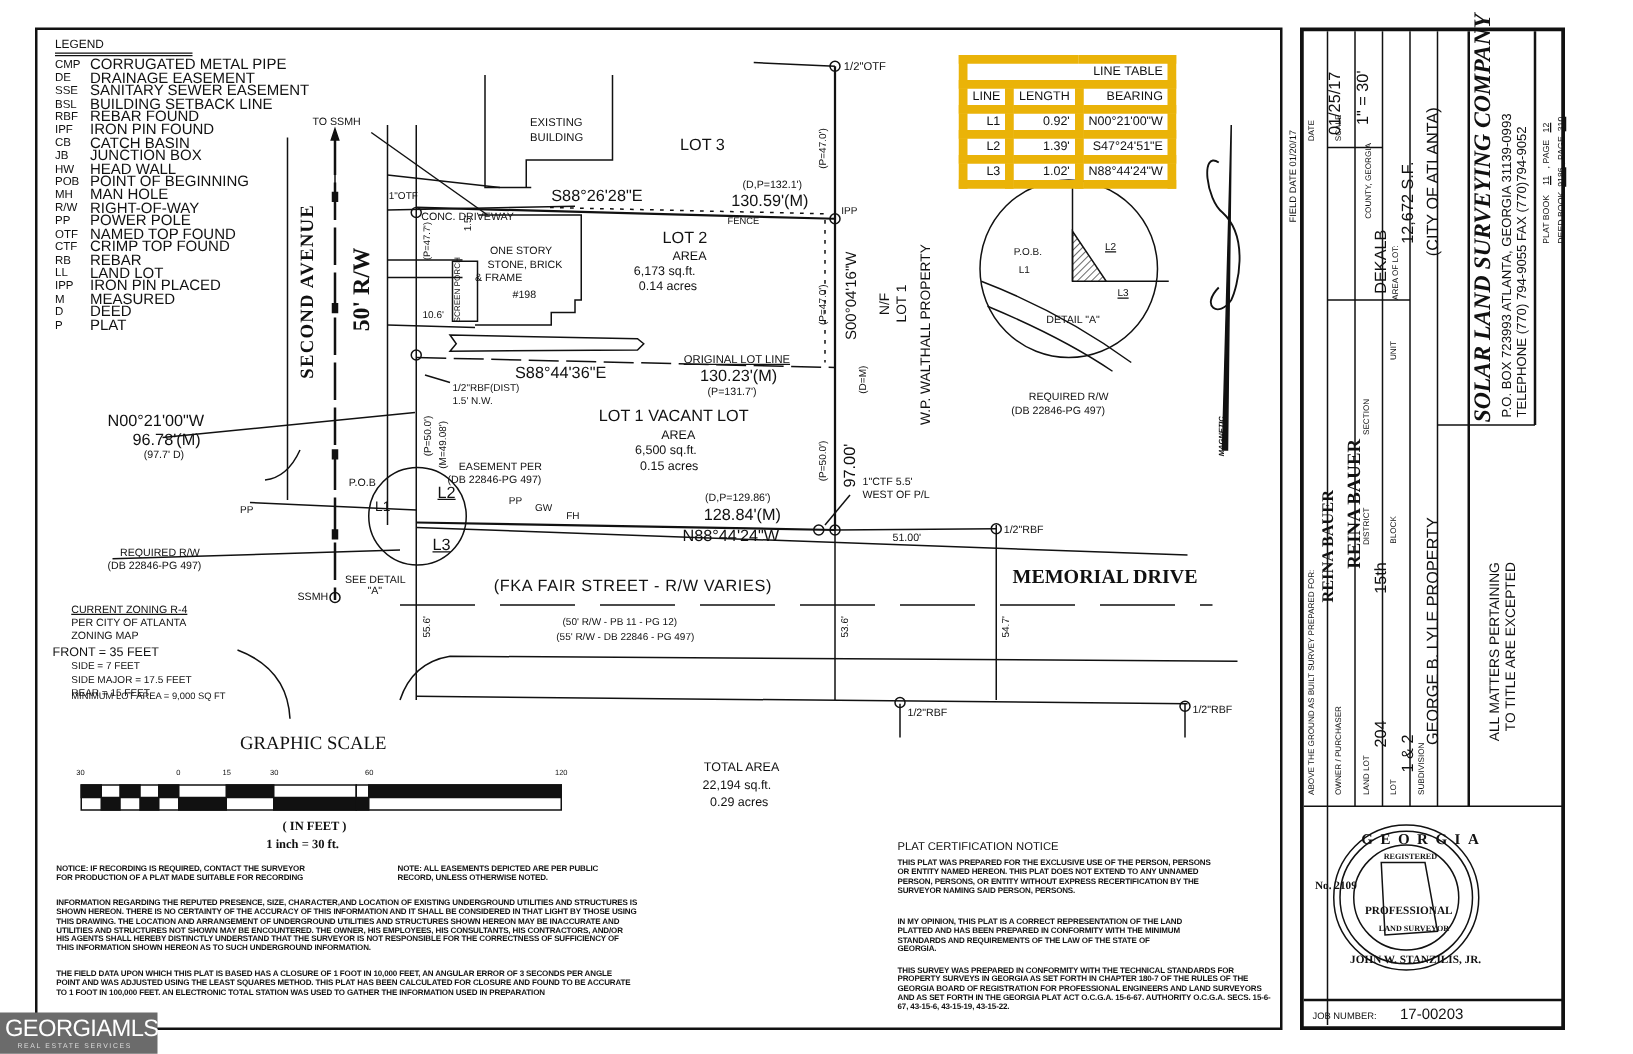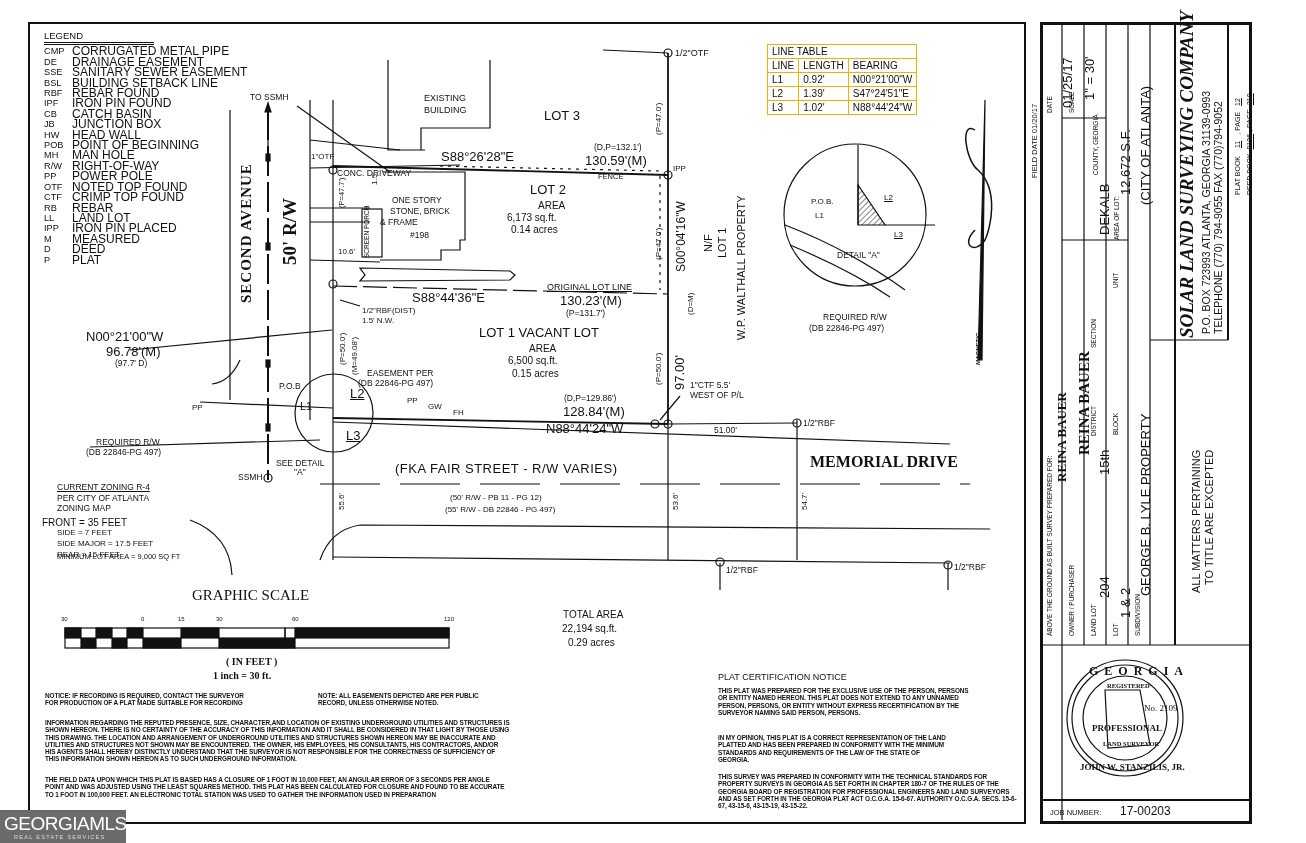--- a/index.html
+++ b/index.html
@@ -7,21 +7,21 @@
   .abs { position:absolute; }
   .frame { position:absolute; left:28px; top:22px; width:998px; height:802px; border:2px solid #111; box-sizing:border-box; }
   .tb { position:absolute; left:1040px; top:22px; width:212px; height:802px; border:3px solid #111; box-sizing:border-box; }
   .serif { font-family:"Liberation Serif", serif; }
   .legend { left:44px; top:31px; font-size:9.2px; line-height:10.4px; }
   .legend .ttl { font-size:9.5px; border-bottom:3px double #111; width:110px; padding-bottom:1px; margin-bottom:1px; }
   .legend .row { display:flex; }
   .legend .k { width:28px; }
   .legend .v { font-size:12px; }
   table.lt { border-collapse:collapse; font-size:10px; position:absolute; left:767px; top:44px; }
-  table.lt td, table.lt th { border:1px solid #eab308; padding:0 4px; text-align:left; font-weight:normal; height:13px; }
+  table.lt td, table.lt th { border:7px solid #eab308; padding:0 4px; text-align:right; font-weight:normal; height:13px; }
   .lbl { position:absolute; white-space:nowrap; font-size:10px; }
   .rot90 { transform-origin:left top; transform:rotate(-90deg); }
   .notes { font-size:6.4px; line-height:7.3px; font-weight:bold; letter-spacing:-0.1px; }
   svg { position:absolute; left:0; top:0; }
   .watermark { position:absolute; left:0; top:810px; width:126px; height:33px; background:#6b6b6b; color:#fff; }
   .watermark .w1 { position:absolute; left:4px; top:3px; font-size:19px; letter-spacing:-0.5px; }
   .watermark .w2 { position:absolute; left:14px; top:24px; font-size:5.5px; letter-spacing:1.3px; color:#ddd; }
 </style>
 </head>
 <body>
@@ -208,21 +208,21 @@
       <div class="row">
         <span class="k">R/W</span>
         <span class="v">RIGHT-OF-WAY</span>
       </div>
       <div class="row">
         <span class="k">PP</span>
         <span class="v">POWER POLE</span>
       </div>
       <div class="row">
         <span class="k">OTF</span>
-        <span class="v">NOTED TOP FOUND</span>
+        <span class="v">NAMED TOP FOUND</span>
       </div>
       <div class="row">
         <span class="k">CTF</span>
         <span class="v">CRIMP TOP FOUND</span>
       </div>
       <div class="row">
         <span class="k">RB</span>
         <span class="v">REBAR</span>
       </div>
       <div class="row">
@@ -281,21 +281,21 @@
 <div class="lbl serif rot90" style="left:279px;top:265px;font-size:19px;font-weight:bold">50' R/W</div>
 <div class="lbl" style="left:424px;top:93px;font-size:9px">EXISTING</div>
 <div class="lbl" style="left:424px;top:105px;font-size:9px">BUILDING</div>
 <div class="lbl" style="left:544px;top:108px;font-size:13px">LOT 3</div>
 <div class="lbl" style="left:675px;top:48px;font-size:9px">1/2"OTF</div>
 <div class="lbl" style="left:311px;top:152px;font-size:8px">1"OTF</div>
 <div class="lbl" style="left:337px;top:168px;font-size:8.5px">CONC. DRIVEWAY</div>
 <div class="lbl" style="left:441px;top:149px;font-size:13px">S88°26'28"E</div>
 <div class="lbl" style="left:594px;top:142px;font-size:8.5px">(D,P=132.1')</div>
 <div class="lbl" style="left:585px;top:153px;font-size:13px">130.59'(M)</div>
-<div class="lbl" style="left:598px;top:172px;font-size:7.5px">FENCE</div>
+<div class="lbl" style="left:582px;top:172px;font-size:7.5px">FENCE</div>
 <div class="lbl" style="left:673px;top:164px;font-size:8px">IPP</div>
 <div class="lbl rot90" style="left:654px;top:135px;font-size:8px">(P=47.0')</div>
 <div class="lbl rot90" style="left:654px;top:260px;font-size:8px">(P=47.0')</div>
 <div class="lbl rot90" style="left:337px;top:208px;font-size:7.5px">(P=47.7')</div>
 <div class="lbl rot90" style="left:370px;top:185px;font-size:8px">1.5'</div>
 <div class="lbl" style="left:392px;top:195px;font-size:8.5px">ONE STORY</div>
 <div class="lbl" style="left:390px;top:206px;font-size:8.5px">STONE, BRICK</div>
 <div class="lbl" style="left:380px;top:217px;font-size:8.5px">&amp; FRAME</div>
 <div class="lbl" style="left:410px;top:230px;font-size:8.5px">#198</div>
 <div class="lbl rot90" style="left:363px;top:258px;font-size:6.5px">SCREEN PORCH</div>
@@ -440,21 +440,21 @@
 </div>
 <div class="abs rot90" style="left:1246px;top:195px;font-size:7px;white-space:nowrap">
   <span>DEED BOOK</span>
   <span style="text-decoration:underline;padding:0 2px">9186</span>,
   <span>PAGE</span>
   <span style="text-decoration:underline;padding:0 2px">310</span>
 </div>
 
 <div class="lbl serif" style="left:1089px;top:664px;font-size:12px;font-weight:bold;letter-spacing:6px">GEORGIA</div>
 <div class="lbl serif" style="left:1107px;top:682px;font-size:6.5px;font-weight:bold">REGISTERED</div>
-<div class="lbl serif" style="left:1144px;top:703px;font-size:9px;font-weight:normal">No. 2109</div>
+<div class="lbl serif" style="left:1052px;top:703px;font-size:9px;font-weight:bold">No. 2109</div>
 <div class="lbl serif" style="left:1092px;top:723px;font-size:9px;font-weight:bold">PROFESSIONAL</div>
 <div class="lbl serif" style="left:1103px;top:740px;font-size:6.5px;font-weight:bold">LAND SURVEYOR</div>
 <div class="lbl serif" style="left:1080px;top:762px;font-size:9px;font-weight:bold">JOHN W. STANZILIS, JR.</div>
 
 <div class="lbl" style="left:1050px;top:808px;font-size:7.5px">JOB NUMBER:</div>
 <div class="lbl" style="left:1120px;top:804px;font-size:12px">17-00203</div>
 
 <div class="watermark">
   <div class="w1">GEORGIAMLS</div>
   <div class="w2">REAL ESTATE SERVICES</div>

